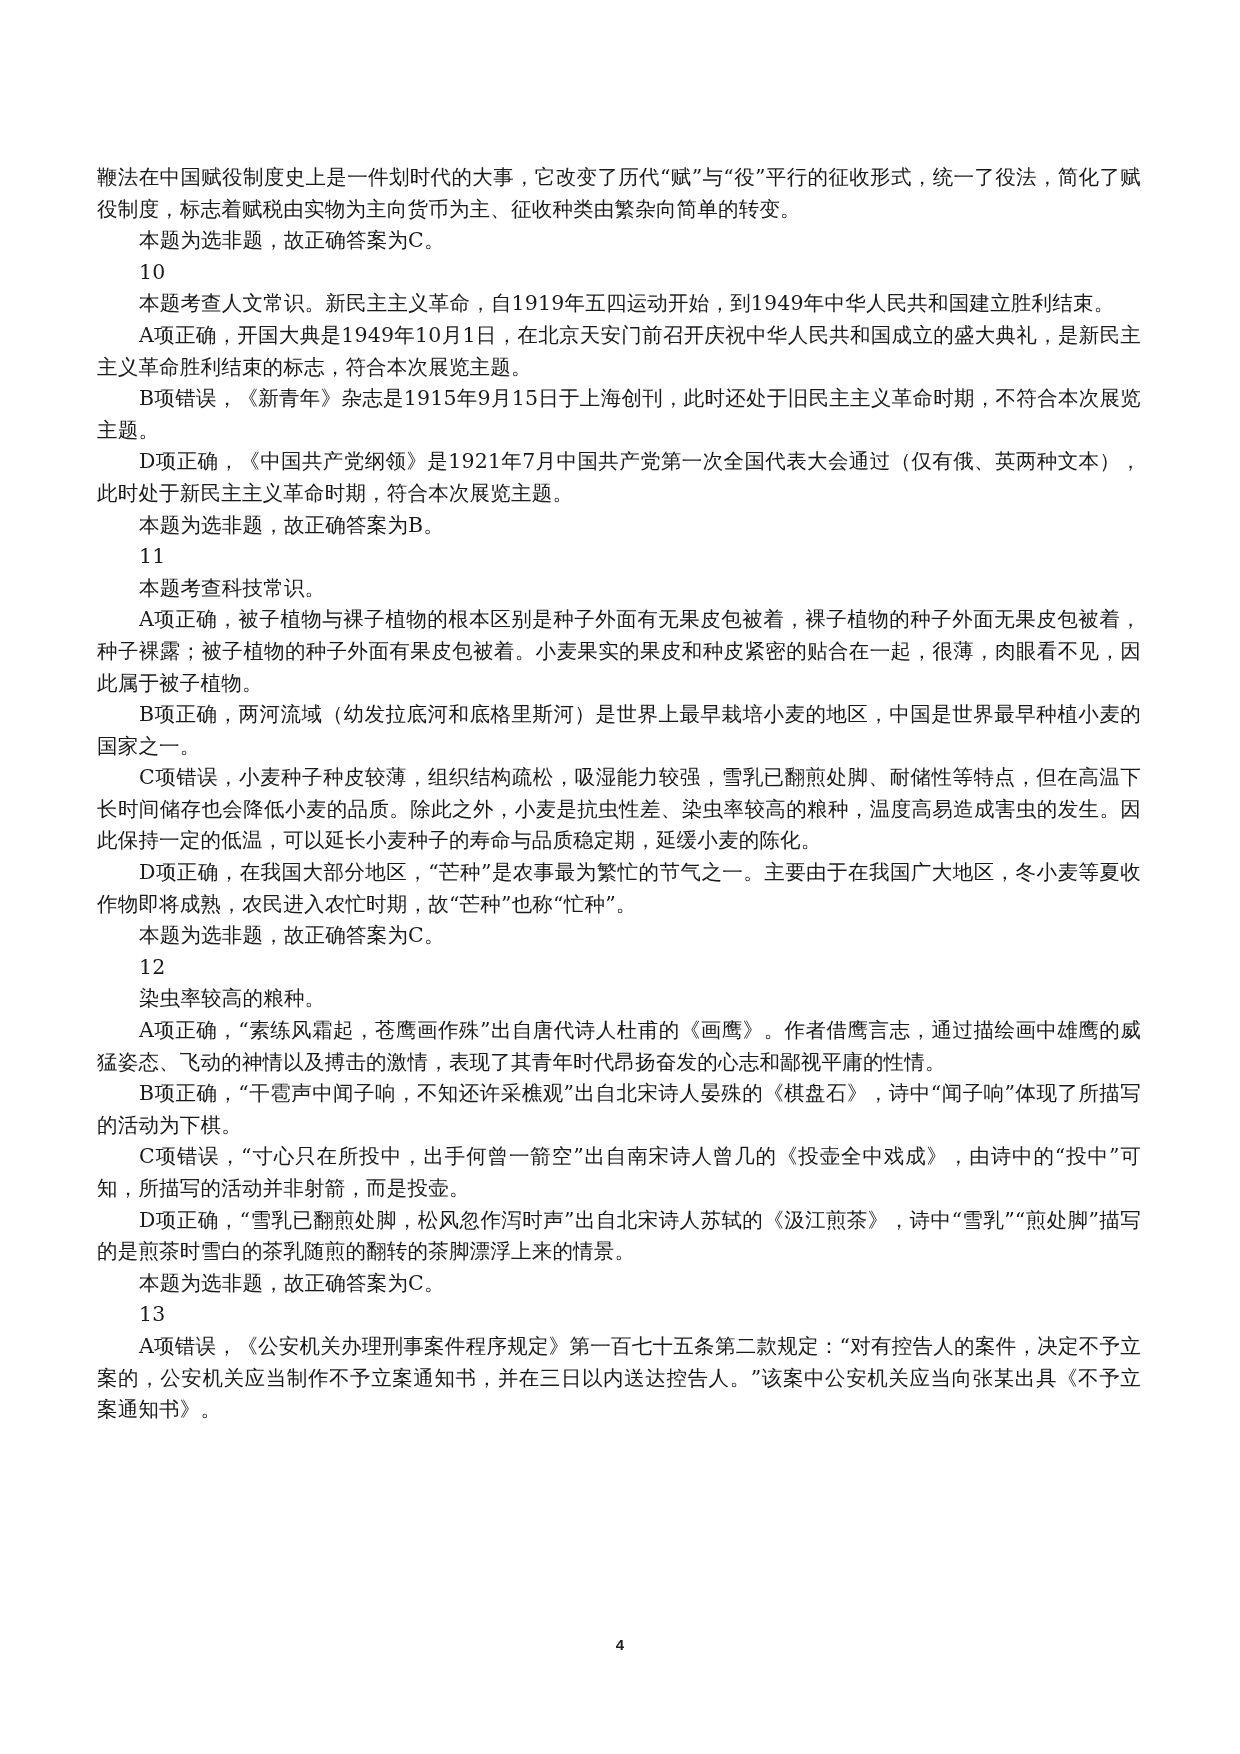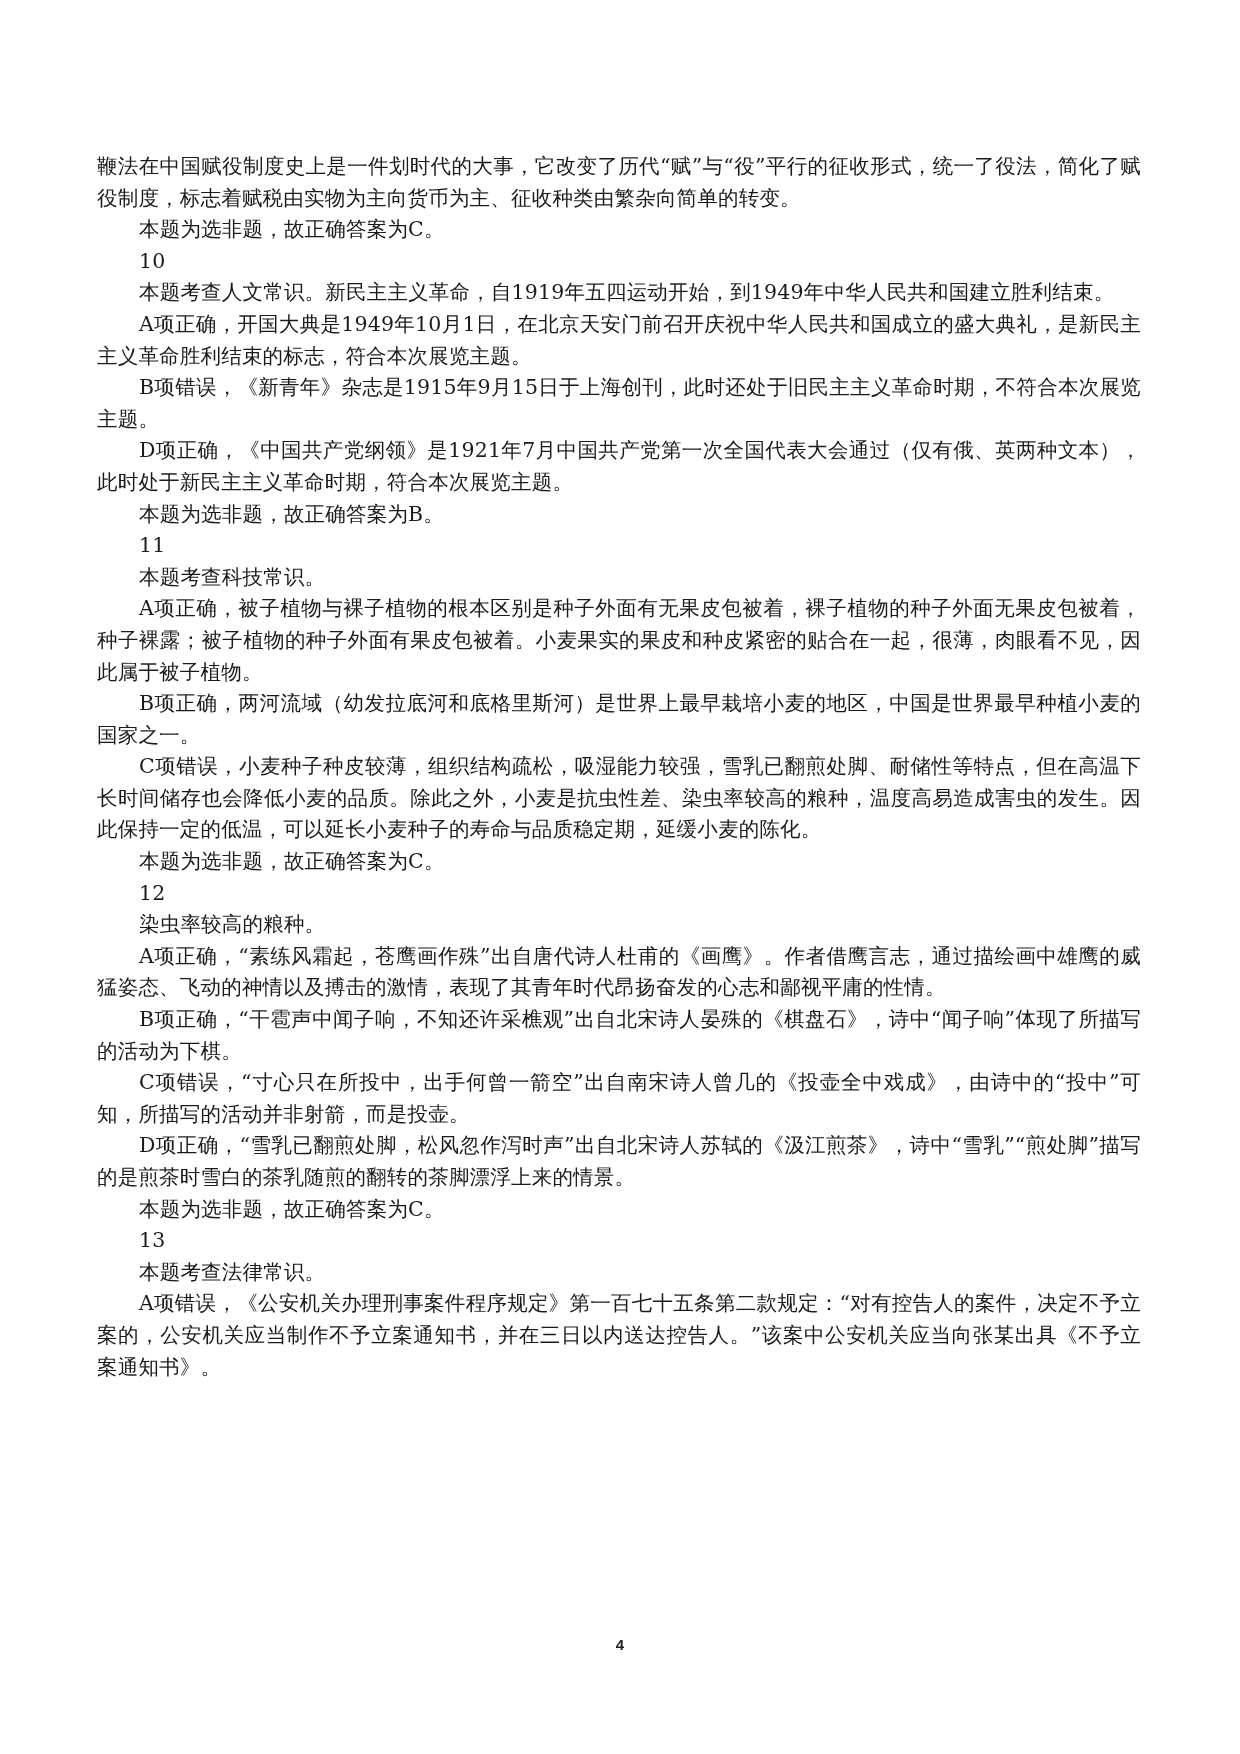--- a/index.html
+++ b/index.html
@@ -11,21 +11,21 @@
       width: 1240px;
       height: 1754px;
       position: relative;
       overflow: hidden;
       font-family: "DejaVu Serif", "Liberation Serif", serif;
       color: #1a1a1a;
     }
     .page {
       position: absolute;
       left: 97px;
-      top: 151px;
+      top: 162px;
       width: 1044px;
     }
     .para {
       font-size: 20.5px;
       line-height: 31.6px;
       margin: 0;
       text-align: justify;
       text-justify: inter-character;
       letter-spacing: 0.2px;
     }
@@ -54,26 +54,26 @@
   <p class="para indent">本题考查人文常识。新民主主义革命，自1919年五四运动开始，到1949年中华人民共和国建立胜利结束。</p>
   <p class="para indent">A项正确，开国大典是1949年10月1日，在北京天安门前召开庆祝中华人民共和国成立的盛大典礼，是新民主主义革命胜利结束的标志，符合本次展览主题。</p>
   <p class="para indent">B项错误，《新青年》杂志是1915年9月15日于上海创刊，此时还处于旧民主主义革命时期，不符合本次展览主题。</p>
   <p class="para indent">D项正确，《中国共产党纲领》是1921年7月中国共产党第一次全国代表大会通过（仅有俄、英两种文本），此时处于新民主主义革命时期，符合本次展览主题。</p>
   <p class="para indent">本题为选非题，故正确答案为B。</p>
   <p class="para indent">11</p>
   <p class="para indent">本题考查科技常识。</p>
   <p class="para indent">A项正确，被子植物与裸子植物的根本区别是种子外面有无果皮包被着，裸子植物的种子外面无果皮包被着，种子裸露；被子植物的种子外面有果皮包被着。小麦果实的果皮和种皮紧密的贴合在一起，很薄，肉眼看不见，因此属于被子植物。</p>
   <p class="para indent">B项正确，两河流域（幼发拉底河和底格里斯河）是世界上最早栽培小麦的地区，中国是世界最早种植小麦的国家之一。</p>
   <p class="para indent">C项错误，小麦种子种皮较薄，组织结构疏松，吸湿能力较强，雪乳已翻煎处脚、耐储性等特点，但在高温下长时间储存也会降低小麦的品质。除此之外，小麦是抗虫性差、染虫率较高的粮种，温度高易造成害虫的发生。因此保持一定的低温，可以延长小麦种子的寿命与品质稳定期，延缓小麦的陈化。</p>
+  <p class="para indent">D项正确，在我国大部分地区，“芒种”是农事最为繁忙的节气之一。主要由于在我国广大地区，冬小麦等夏收作物即将成熟，农民进入农忙时期，故“芒种”也称“忙种”。</p>
   <p class="para indent">本题为选非题，故正确答案为C。</p>
   <p class="para indent">12</p>
   <p class="para indent">染虫率较高的粮种。</p>
   <p class="para indent">A项正确，“素练风霜起，苍鹰画作殊”出自唐代诗人杜甫的《画鹰》。作者借鹰言志，通过描绘画中雄鹰的威猛姿态、飞动的神情以及搏击的激情，表现了其青年时代昂扬奋发的心志和鄙视平庸的性情。</p>
   <p class="para indent">B项正确，“干雹声中闻子响，不知还许采樵观”出自北宋诗人晏殊的《棋盘石》，诗中“闻子响”体现了所描写的活动为下棋。</p>
   <p class="para indent">C项错误，“寸心只在所投中，出手何曾一箭空”出自南宋诗人曾几的《投壶全中戏成》，由诗中的“投中”可知，所描写的活动并非射箭，而是投壶。</p>
   <p class="para indent">D项正确，“雪乳已翻煎处脚，松风忽作泻时声”出自北宋诗人苏轼的《汲江煎茶》，诗中“雪乳”“煎处脚”描写的是煎茶时雪白的茶乳随煎的翻转的茶脚漂浮上来的情景。</p>
   <p class="para indent">本题为选非题，故正确答案为C。</p>
   <p class="para indent">13</p>
-  <p class="para indent">本题考查法律常识。</p>
   <p class="para indent">A项错误，《公安机关办理刑事案件程序规定》第一百七十五条第二款规定：“对有控告人的案件，决定不予立案的，公安机关应当制作不予立案通知书，并在三日以内送达控告人。”该案中公安机关应当向张某出具《不予立案通知书》。</p>
 </div>
 
 <div class="page-number">4</div>
 
 </body></html>

